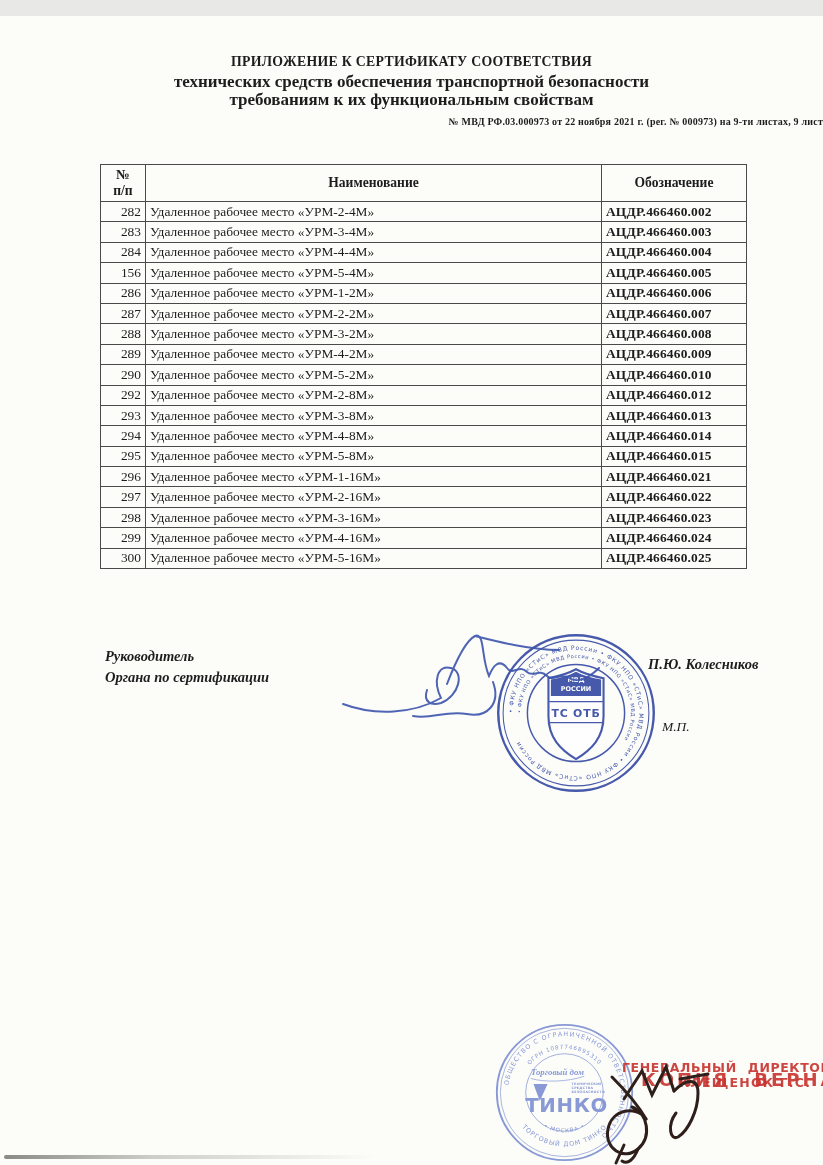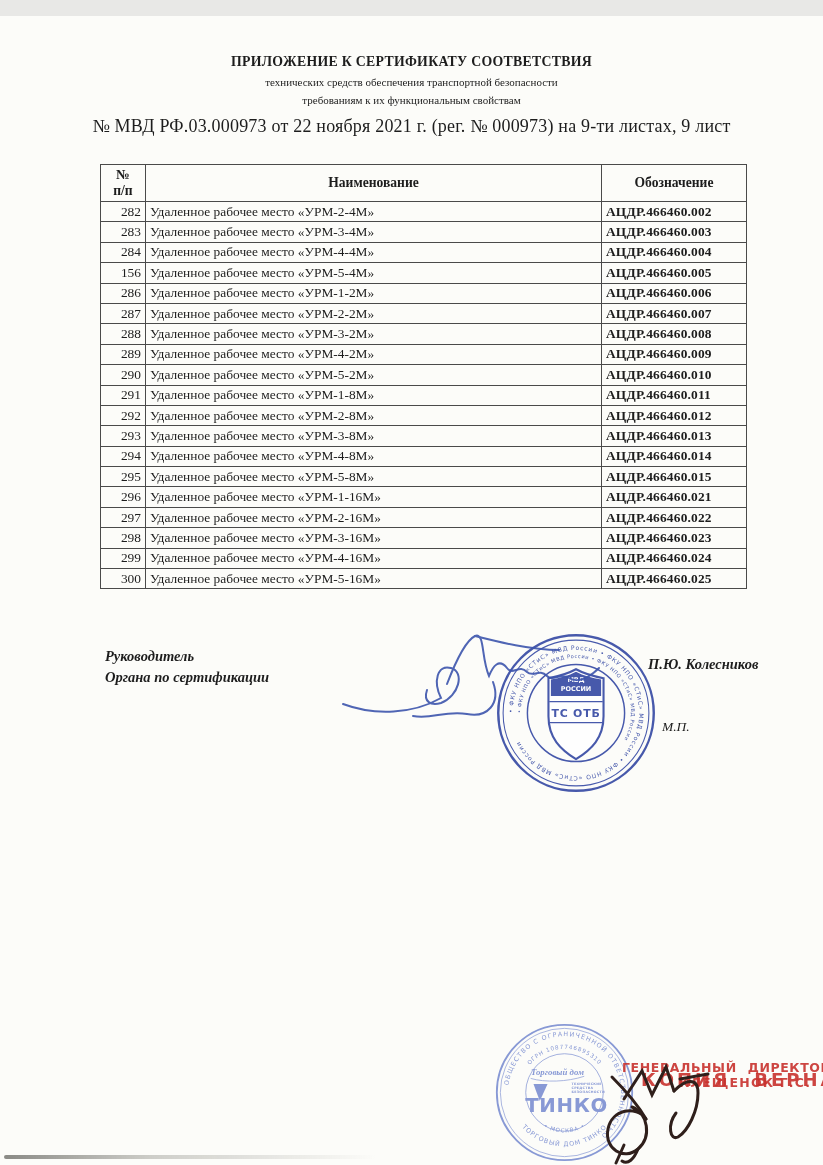--- a/index.html
+++ b/index.html
@@ -9,23 +9,23 @@
     margin:16px auto;
     background:#fcfcf9;
     overflow:hidden;
     font-family:"Liberation Serif","DejaVu Serif",serif;
     color:#1d1d1d;
   }
 
   
   .doc-header { position:absolute; top:38px; left:0; right:0; text-align:center; }
   .doc-title { font-size:13.8px; font-weight:bold; letter-spacing:.3px; margin-bottom:3px; }
-  .doc-subtitle { font-size:11px; font-weight:normal; line-height:18px; }
-  .doc-number { position:absolute; top:100px; left:0; right:0; text-align:center;
-                font-size:18px; font-weight:normal; letter-spacing:.2px; }
+  .doc-subtitle { font-size:17px; font-weight:bold; line-height:18px; }
+  .doc-number { position:absolute; top:100px; left:0; right:0; text-align:right;
+                font-size:10px; font-weight:bold; letter-spacing:.2px; }
 
   
   table.items { position:absolute; left:100px; top:148px; width:646px;
                 border-collapse:collapse; table-layout:fixed; }
   table.items th, table.items td { border:1px solid #4a4a4a; }
   table.items thead th { height:36px; font-size:13.6px; font-weight:bold;
                          text-align:center; vertical-align:middle; line-height:1.15; padding:0; }
   table.items tbody td { height:19.4px; font-size:13.4px; vertical-align:middle; padding:0 4px; }
   td.c-num, th.c-num { text-align:right; }
   td.c-name { padding-left:8px; }
@@ -124,25 +124,20 @@
       <td class="c-num">289</td>
       <td class="c-name">Удаленное рабочее место «УРМ-4-2М»</td>
       <td class="c-des">АЦДР.466460.009</td>
     </tr>
         <tr>
       <td class="c-num">290</td>
       <td class="c-name">Удаленное рабочее место «УРМ-5-2М»</td>
       <td class="c-des">АЦДР.466460.010</td>
     </tr>
         <tr>
-      <td class="c-num">291</td>
-      <td class="c-name">Удаленное рабочее место «УРМ-1-8М»</td>
-      <td class="c-des">АЦДР.466460.011</td>
-    </tr>
-        <tr>
       <td class="c-num">292</td>
       <td class="c-name">Удаленное рабочее место «УРМ-2-8М»</td>
       <td class="c-des">АЦДР.466460.012</td>
     </tr>
         <tr>
       <td class="c-num">293</td>
       <td class="c-name">Удаленное рабочее место «УРМ-3-8М»</td>
       <td class="c-des">АЦДР.466460.013</td>
     </tr>
         <tr>

